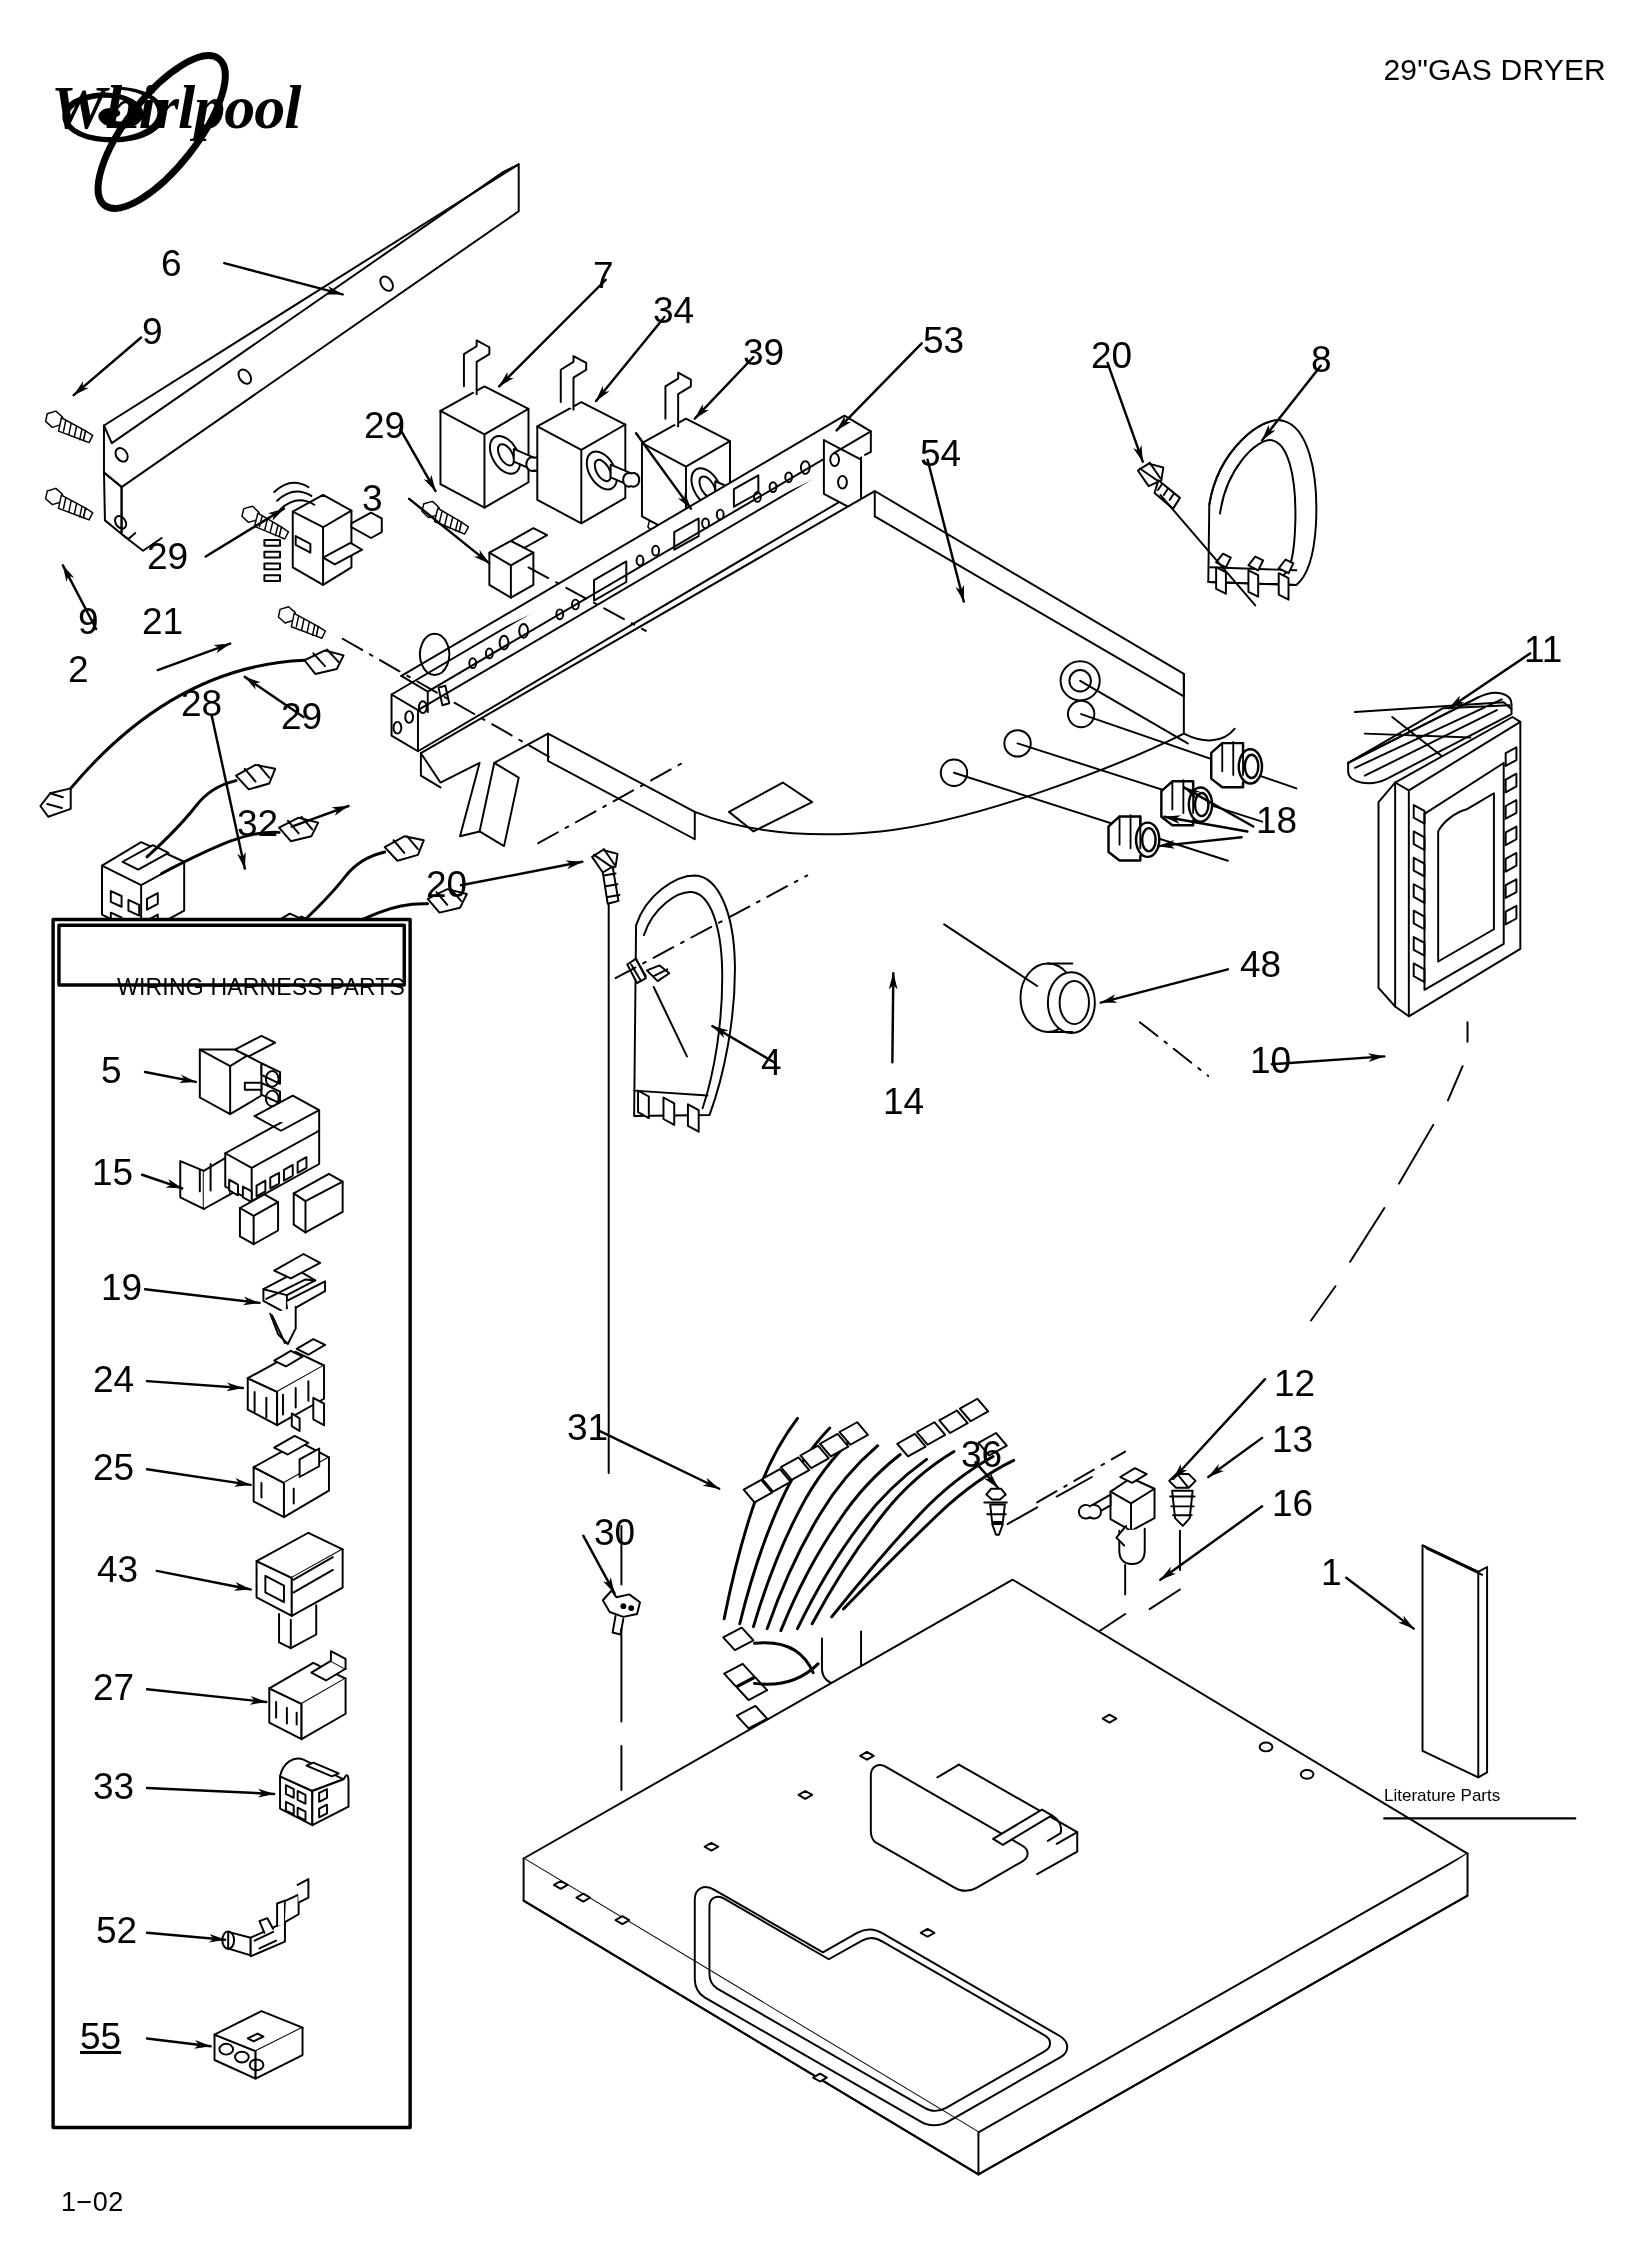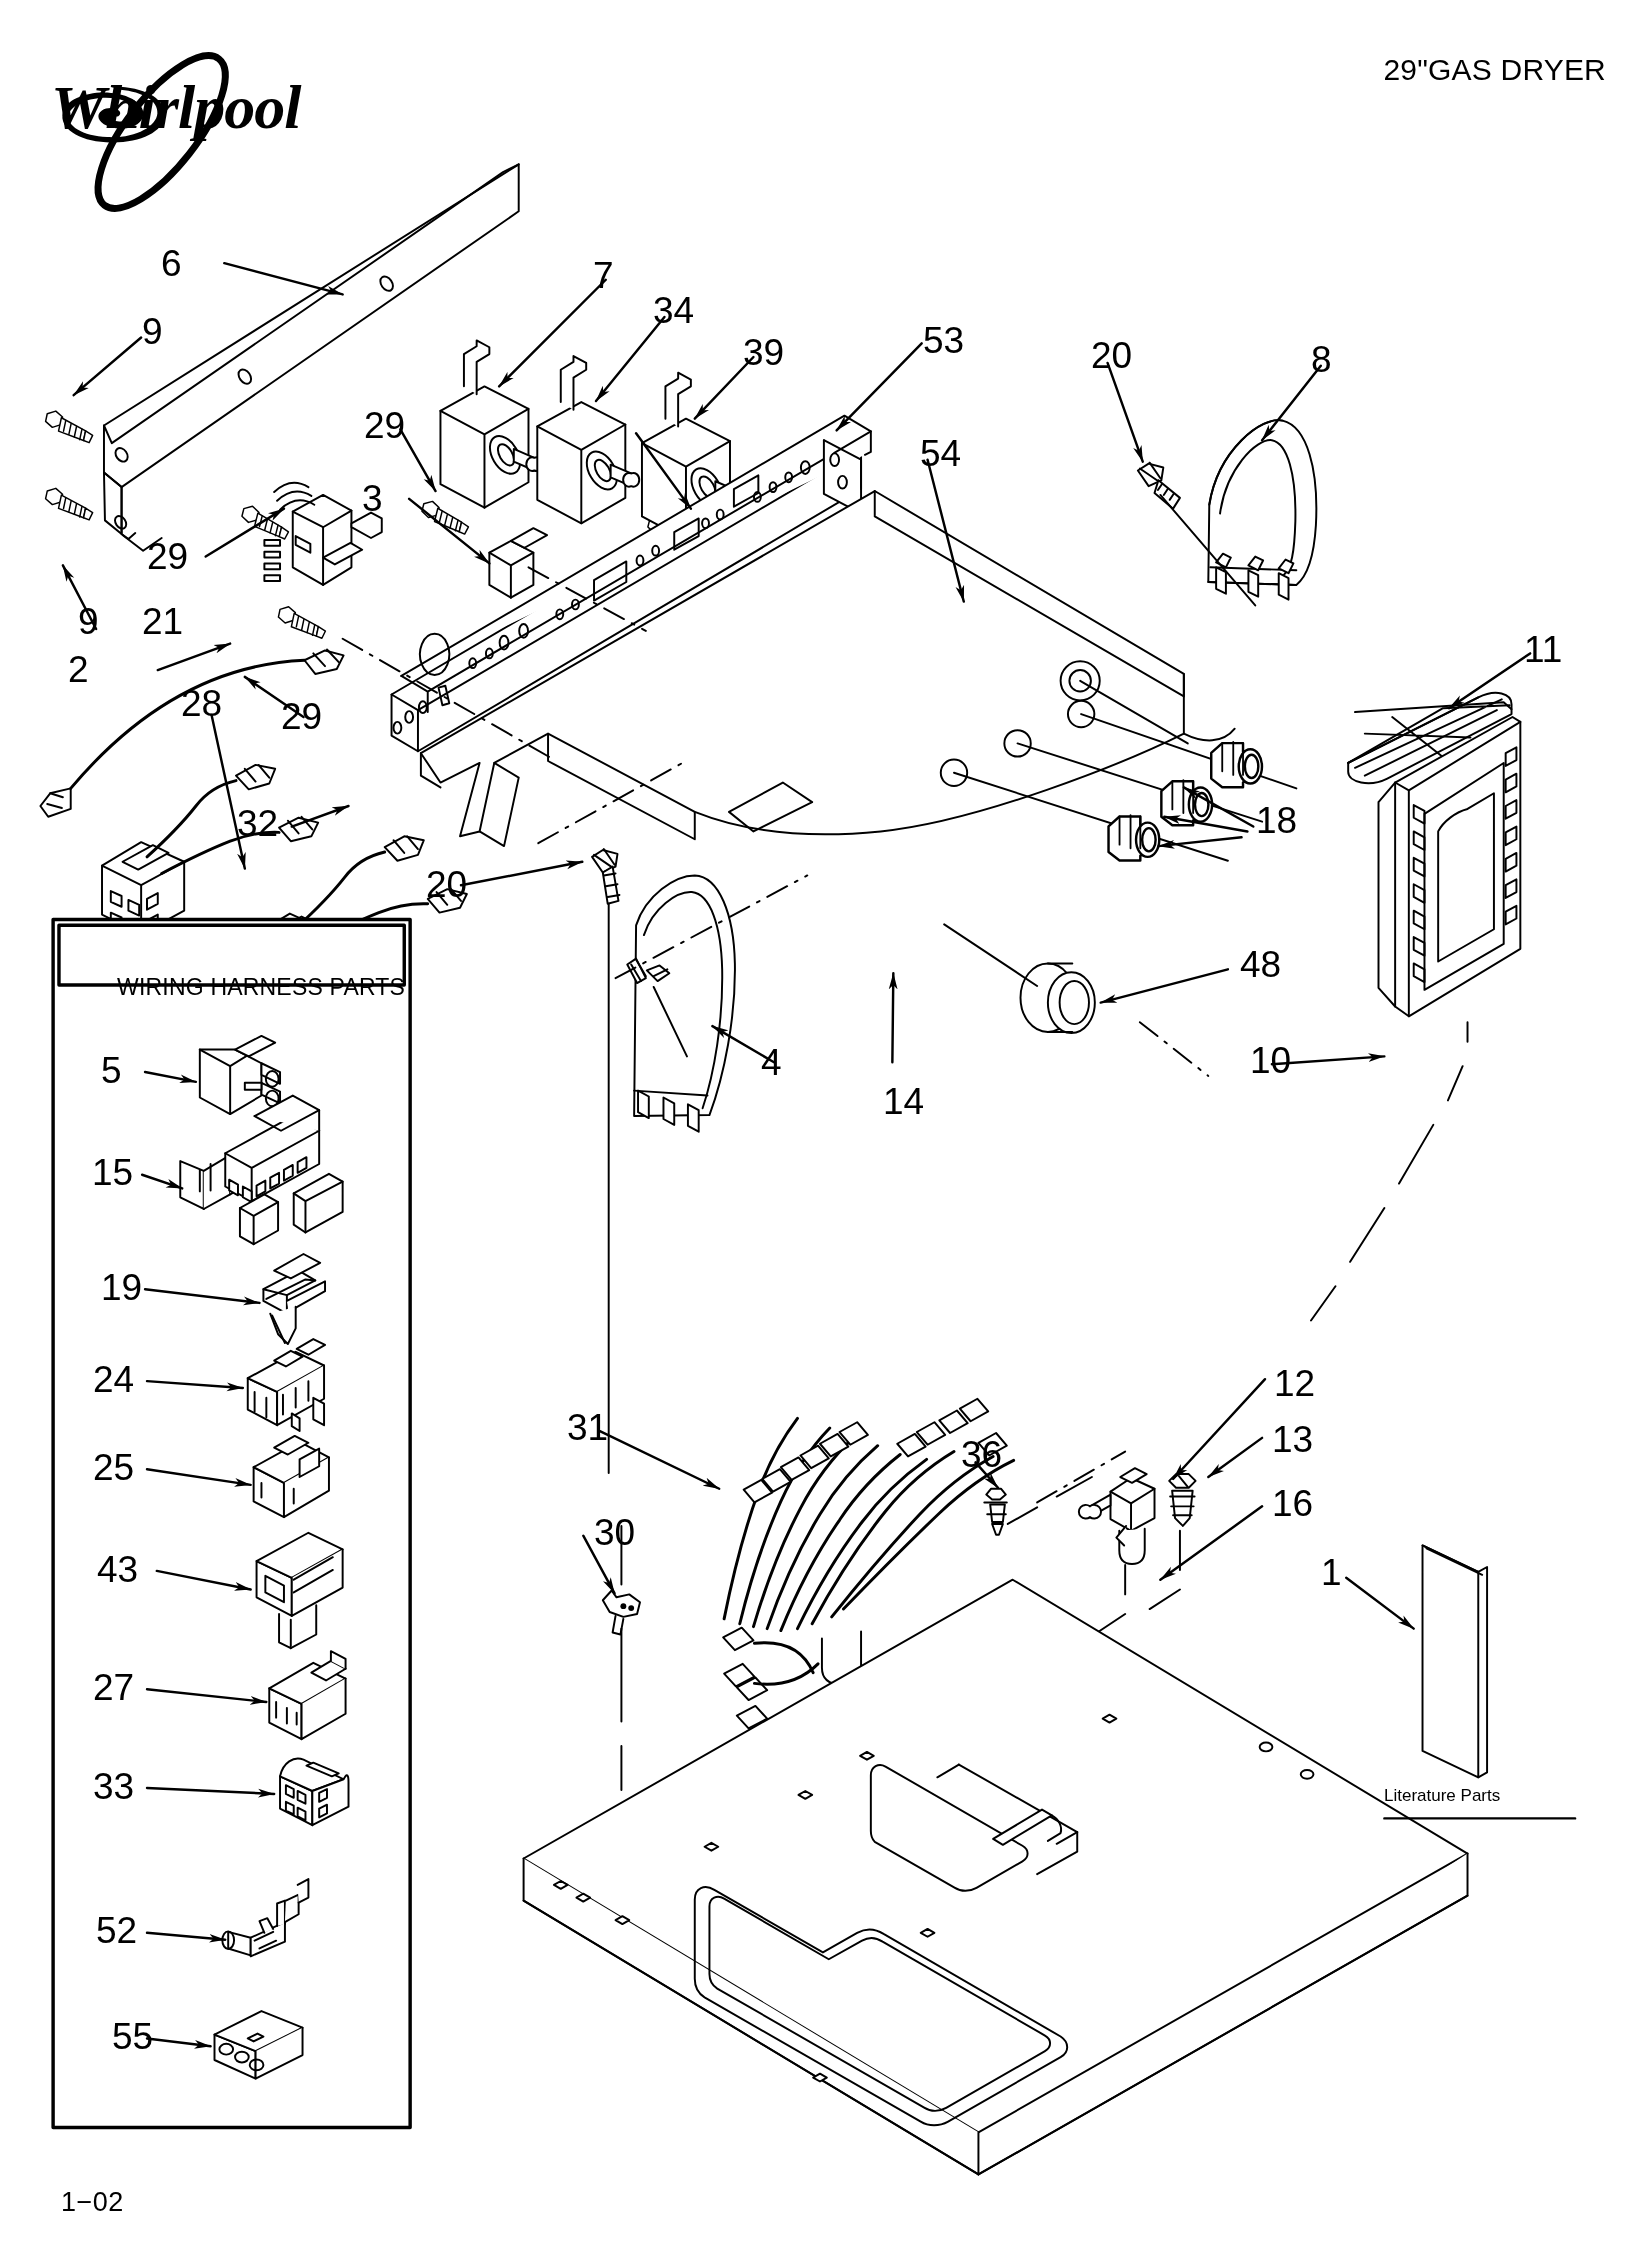--- a/index.html
+++ b/index.html
@@ -689,21 +689,21 @@
 
   <div class="callout" style="left:101px; top:1052px;">5</div>
   <div class="callout" style="left:92px; top:1154px;">15</div>
   <div class="callout" style="left:101px; top:1269px;">19</div>
   <div class="callout" style="left:93px; top:1361px;">24</div>
   <div class="callout" style="left:93px; top:1449px;">25</div>
   <div class="callout" style="left:97px; top:1551px;">43</div>
   <div class="callout" style="left:93px; top:1669px;">27</div>
   <div class="callout" style="left:93px; top:1768px;">33</div>
   <div class="callout" style="left:96px; top:1912px;">52</div>
-  <div class="callout" style="left:112px; top:2018px;">55</div>
+  <div class="callout" style="left:80px; top:2018px;text-decoration:underline;">55</div>
 
   <div class="callout" style="left:1321px; top:1554px;">1</div>
   <div class="lit-label" style="left:1384px; top:1786px;">Literature Parts</div>
 
   <div id="callout-layer">
       <div class="callout" style="left: 161px; top: 245px;">6</div>
       <div class="callout" style="left: 142px; top: 313px;">9</div>
       <div class="callout" style="left: 78px; top: 603px;">9</div>
       <div class="callout" style="left: 364px; top: 407px;">29</div>
       <div class="callout" style="left: 147px; top: 538px;">29</div>

